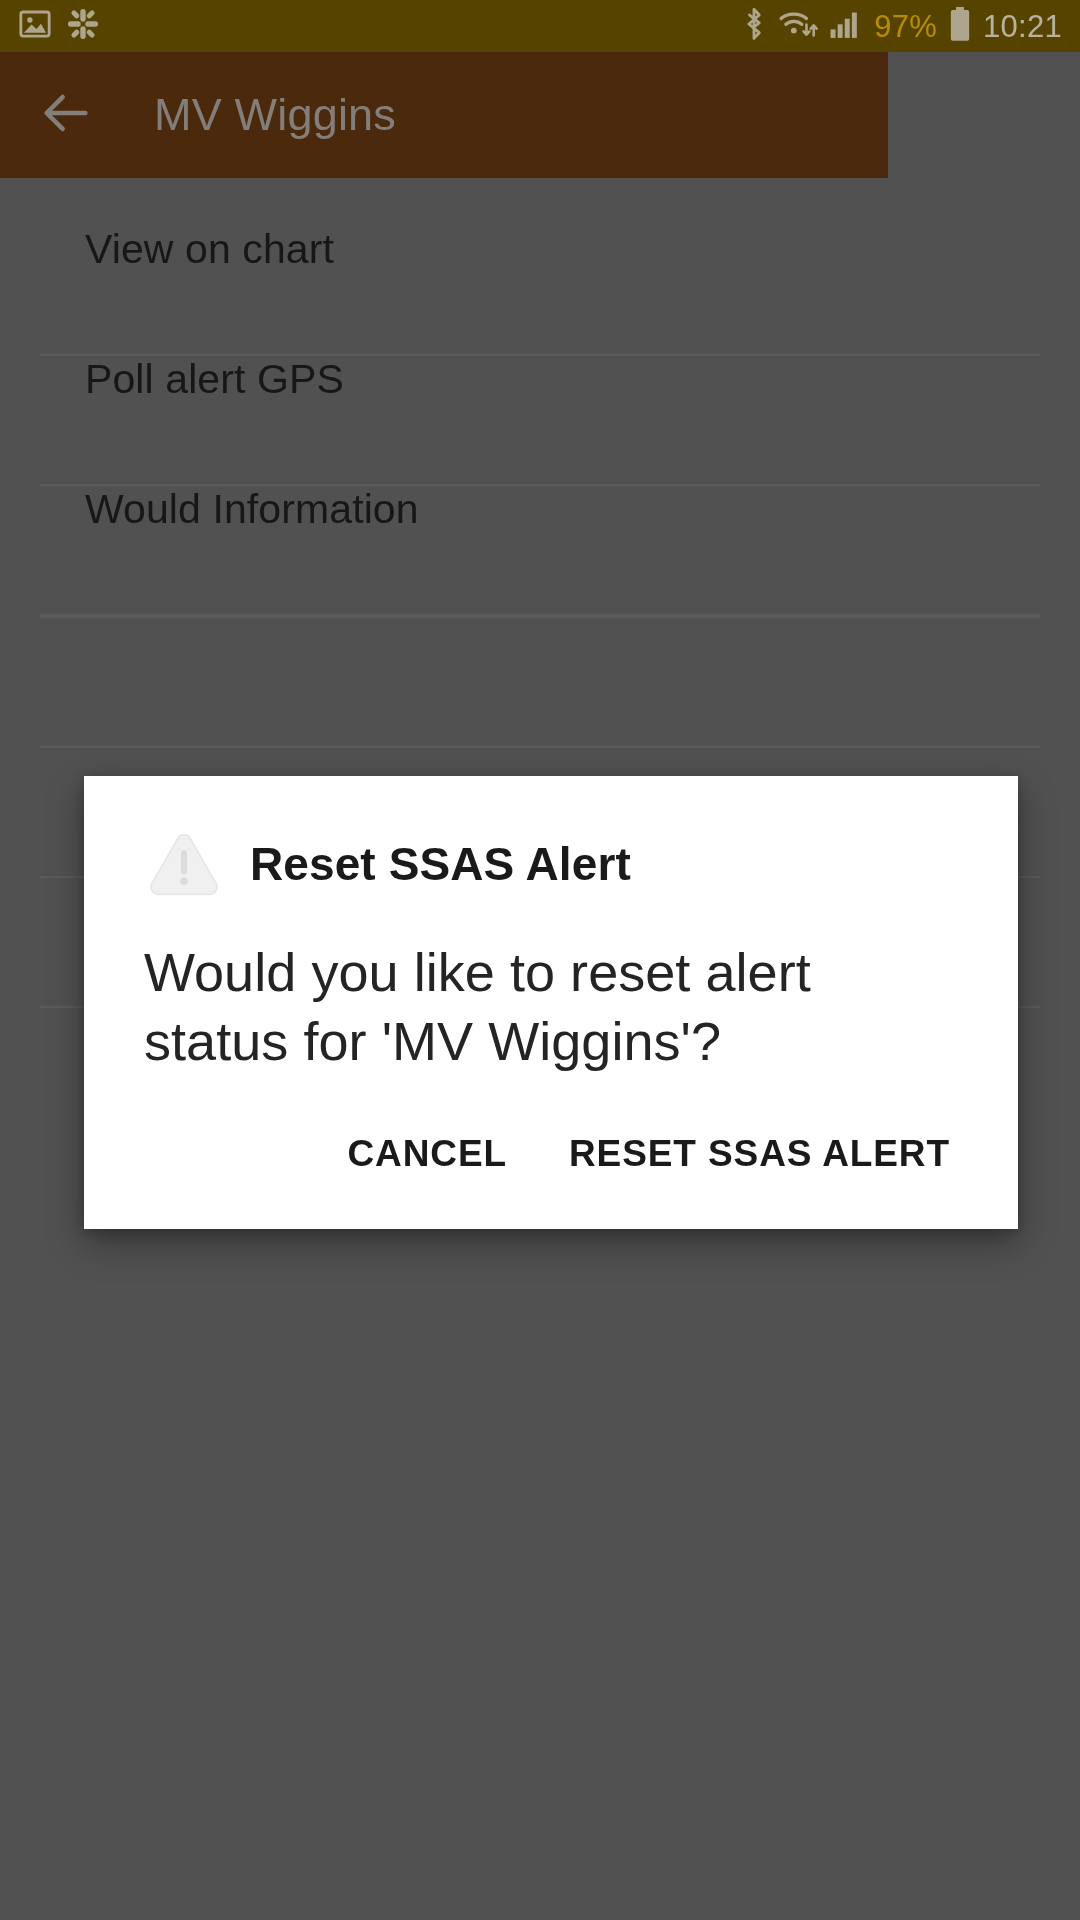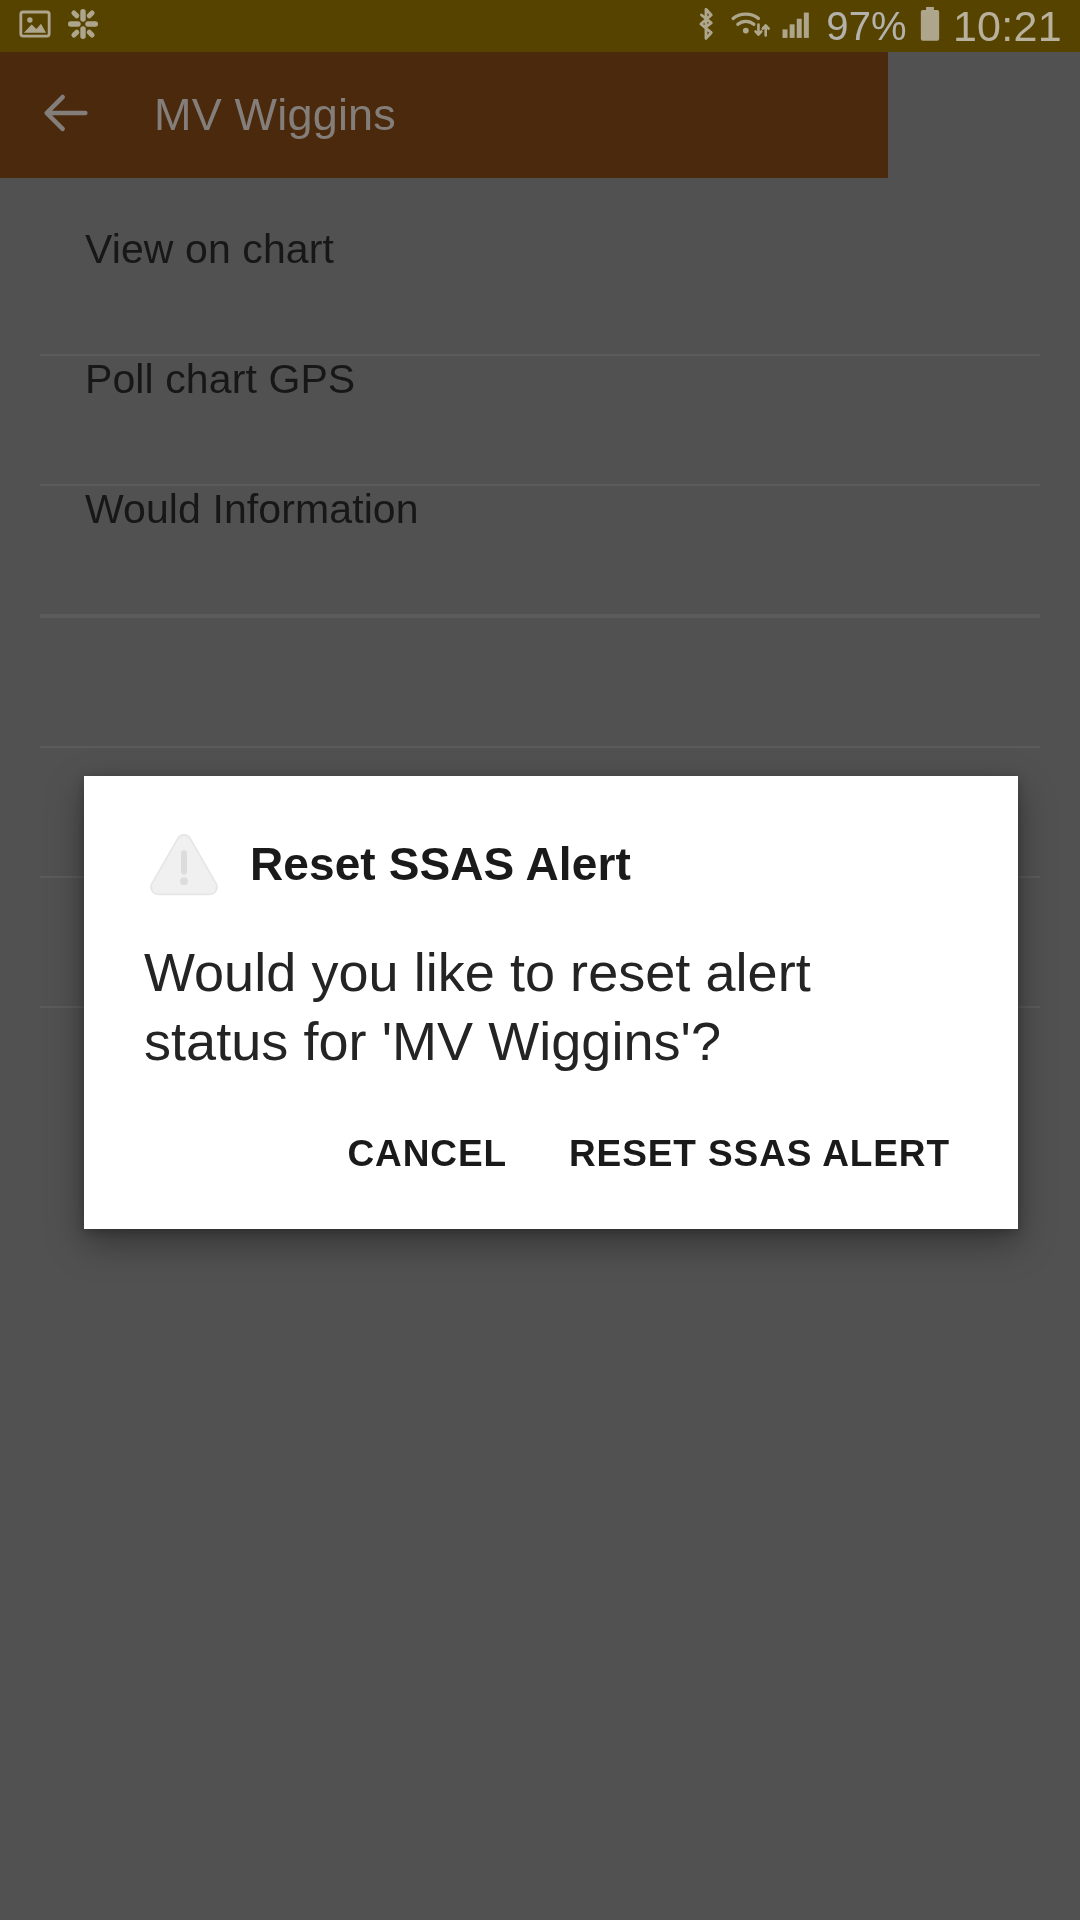--- a/index.html
+++ b/index.html
@@ -39,29 +39,29 @@
     align-items: center;
     gap: 14px;
   }
   .sb-right {
     display: flex;
     align-items: center;
     gap: 11px;
   }
   .sb-icon { display: block; opacity: .85; }
   .sb-text {
-    color: #e5e5e5;
-    font-size: 40px;
+    color: #eab308;
+    font-size: 31px;
     letter-spacing: .2px;
     line-height: 1;
     opacity: .92;
   }
   .sb-clock {
     color: #e8e0cc;
-    font-size: 43px;
+    font-size: 31px;
     line-height: 1;
     letter-spacing: .3px;
     opacity: .95;
   }
 
   
   #app-bar {
     position: absolute;
     top: 52px; left: 0;
     width: 888px;
@@ -258,21 +258,21 @@
 
   <div id="content">
     <div style="height:48px"></div>
 
     <div class="list-item">
       <span class="list-item-label">View on chart</span>
     </div>
     <div class="divider"></div>
 
     <div class="list-item">
-      <span class="list-item-label">Poll chart GPS</span>
+      <span class="list-item-label">Poll alert GPS</span>
     </div>
     <div class="divider"></div>
 
     <div class="list-item">
       <span class="list-item-label">Would Information</span>
     </div>
     <div class="divider"></div>
 
     <div class="divider"></div>
 

